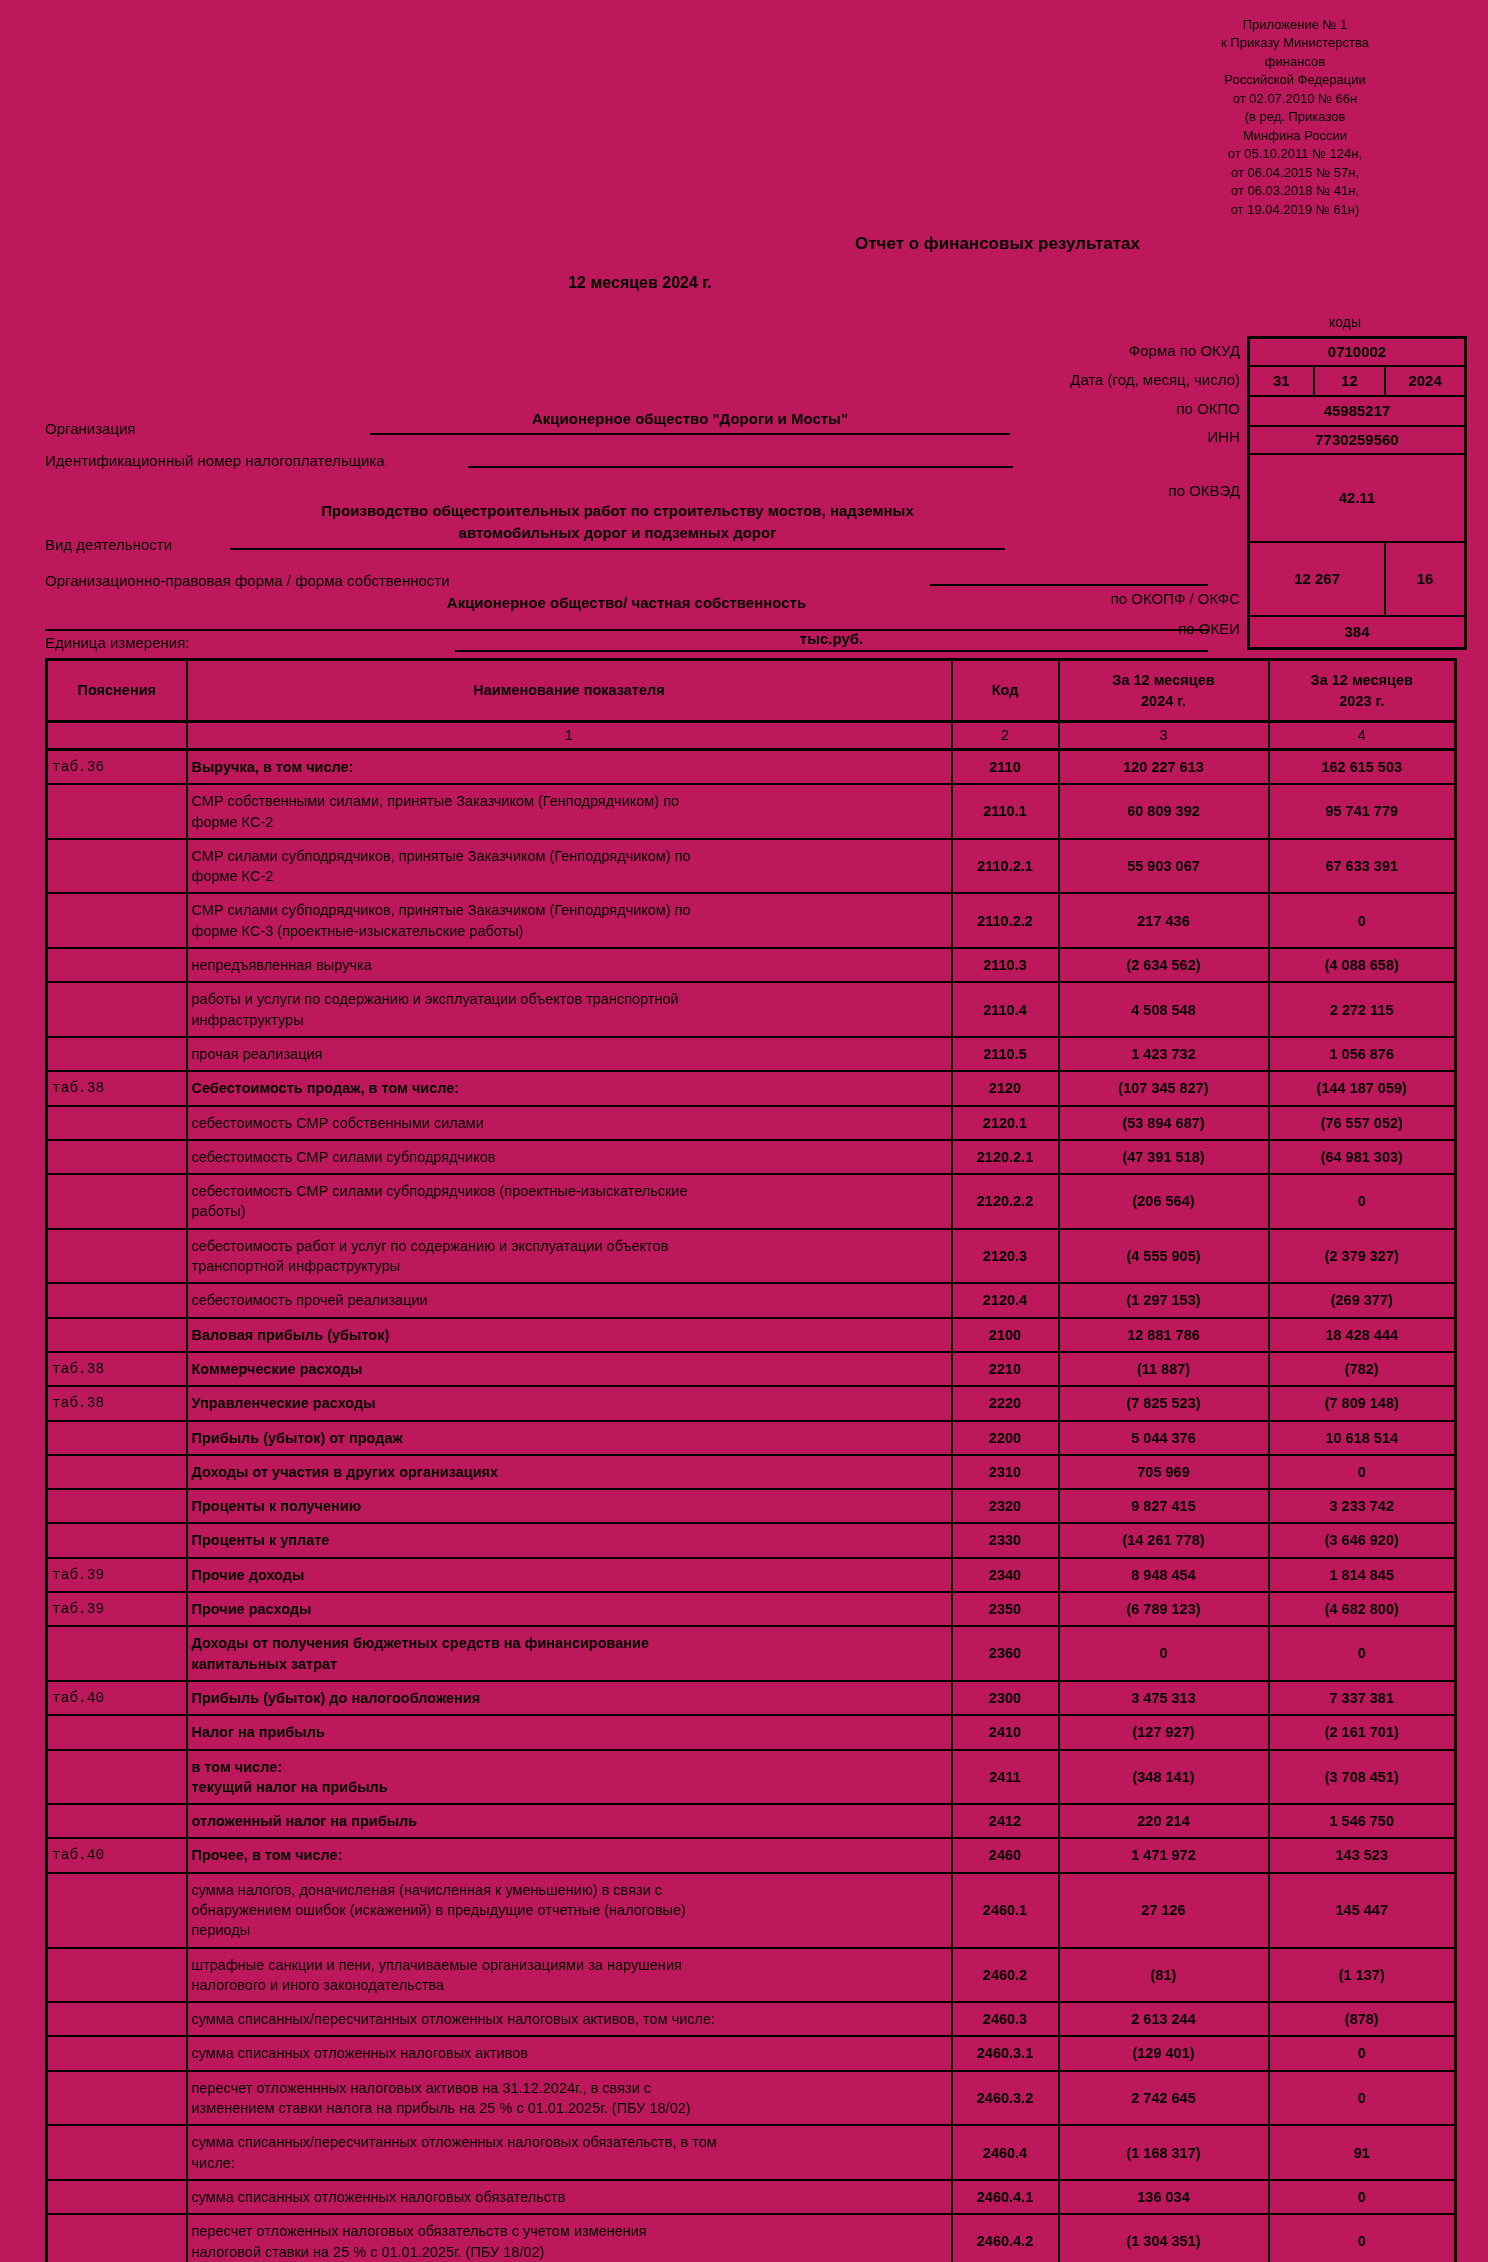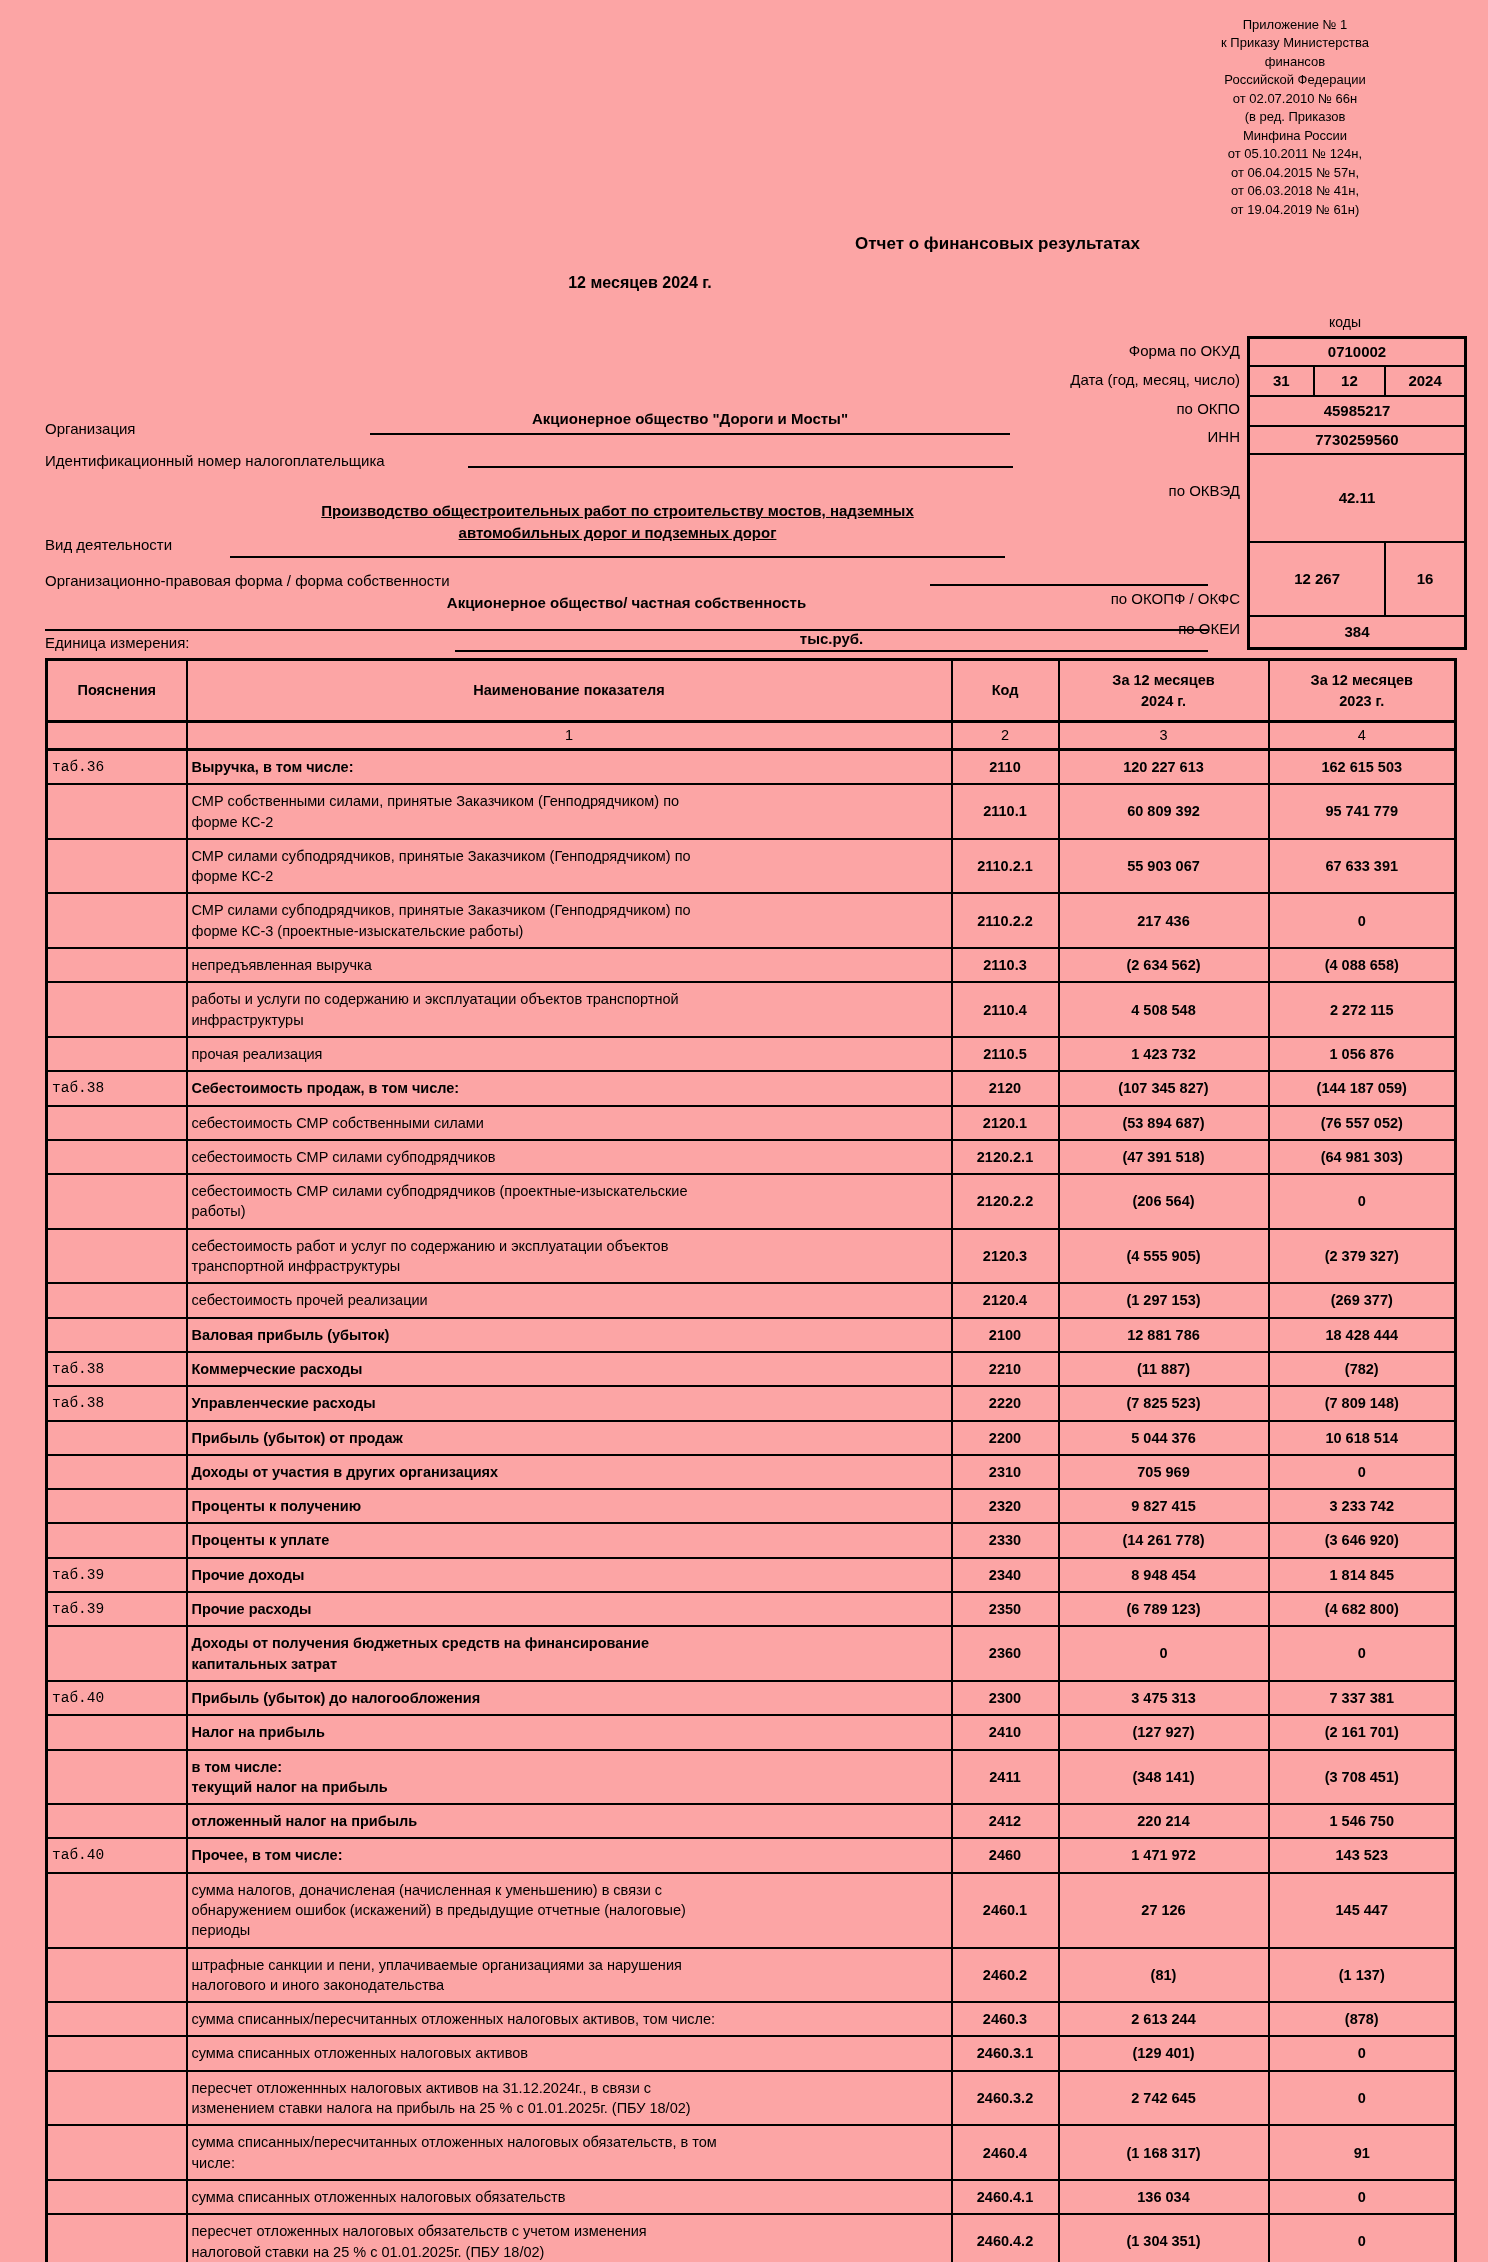--- a/index.html
+++ b/index.html
@@ -3,21 +3,21 @@
 <meta charset="utf-8">
 <style>
   * { box-sizing: border-box; margin: 0; padding: 0; }
   html, body { background: #fff; }
   body { font-family: "Liberation Sans", sans-serif; color: #000; }
   .page {
     position: relative;
     width: 1488px;
     height: 2262px;
     margin: 0 auto;
-    background: #fca5a5;
+    background: #be185d;
     overflow: hidden;
   }
   .abs { position: absolute; }
 
   
   .appendix {
     top: 16px; left: 1130px; width: 330px;
     font-size: 13px; line-height: 1.42; text-align: center;
     white-space: pre-line;
   }
@@ -28,21 +28,21 @@
 
   
   .field-label { font-size: 15px; white-space: nowrap; }
   .u-line { border-bottom: 2px solid #000; }
   .field-value { font-size: 15px; font-weight: bold; text-align: center; white-space: pre-line; }
 
   .org-label { top: 420px; left: 45px; }
   .org-value { top: 410px; left: 370px; width: 640px; padding-bottom: 6px; }
   .inn-label { top: 452px; left: 45px; }
   .inn-line { top: 448px; left: 468px; width: 545px; height: 20px; }
-  .activity-value { top: 500px; left: 230px; width: 775px; line-height: 1.45; padding-bottom: 12px; text-decoration: underline; }
+  .activity-value { top: 500px; left: 230px; width: 775px; line-height: 1.45; padding-bottom: 4px; }
   .activity-label { top: 536px; left: 45px; }
   .legal-label { top: 572px; left: 45px; }
   .legal-line { top: 566px; left: 930px; width: 278px; height: 20px; }
   .legal-value { top: 594px; left: 45px; width: 1163px; padding-bottom: 18px; }
   .unit-label { top: 634px; left: 45px; }
   .unit-value { top: 630px; left: 455px; width: 753px; padding-bottom: 3px; }
 
   
   .codes-header { top: 314px; left: 1247px; width: 196px; text-align: center; font-size: 14px; }
   .codes-label { right: 248px; font-size: 15px; white-space: nowrap; text-align: right; }

